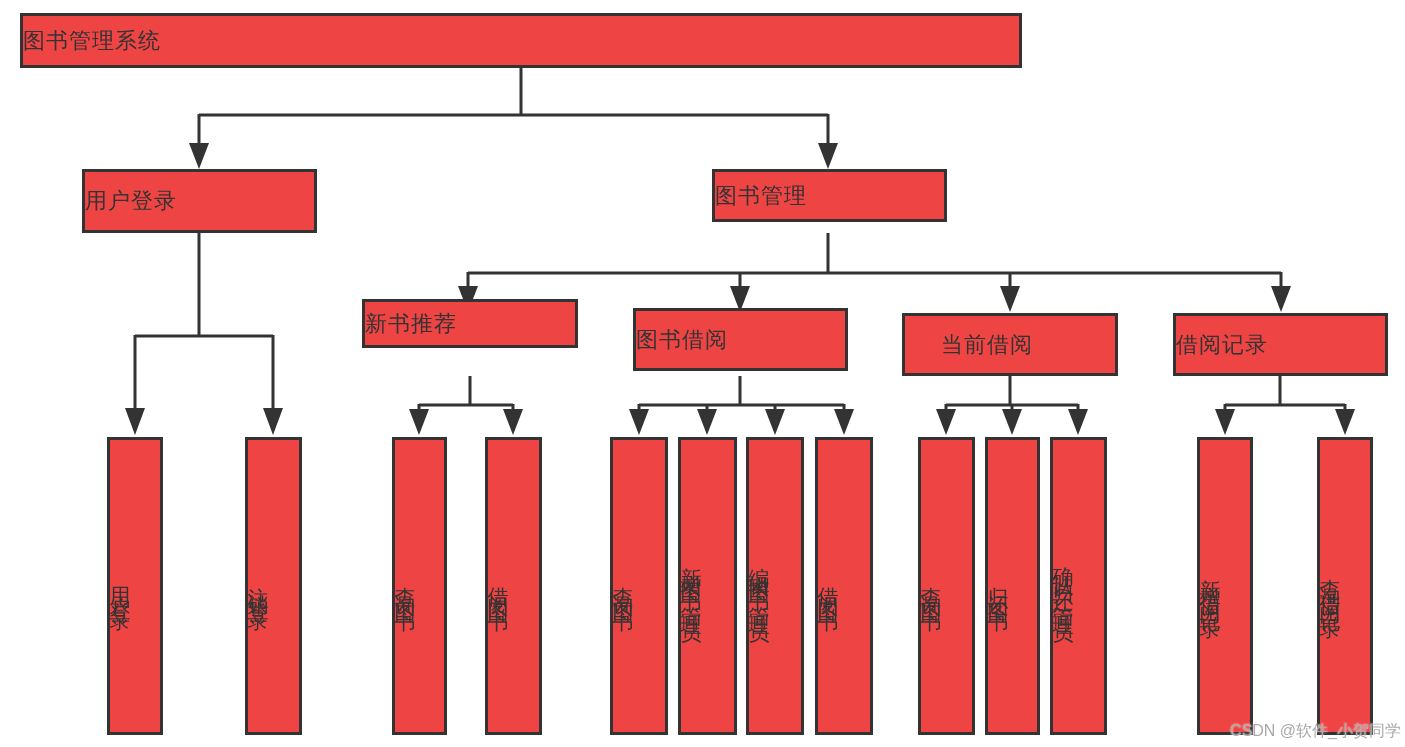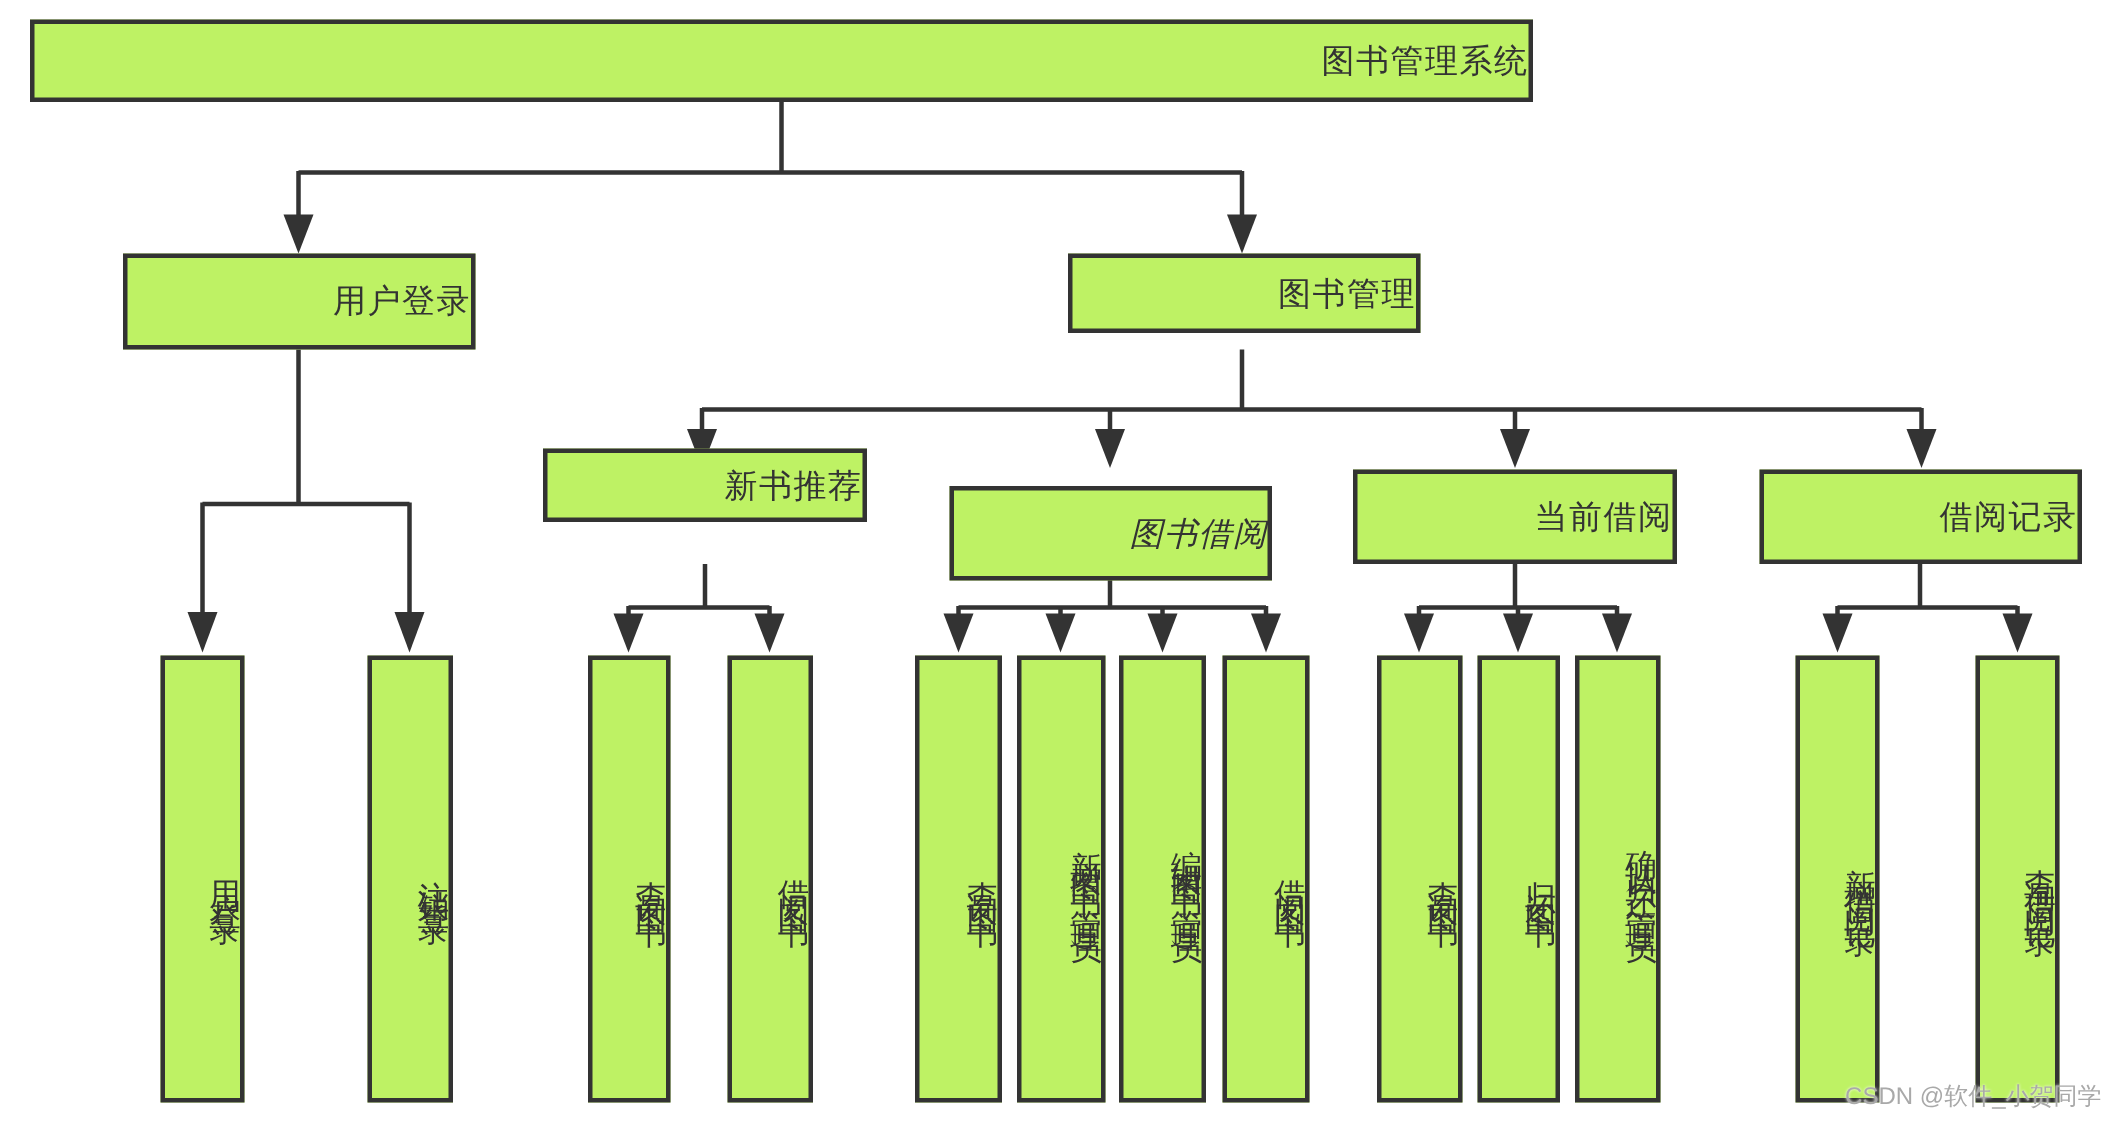--- a/index.html
+++ b/index.html
@@ -10,22 +10,22 @@
     font-family:"Liberation Sans","DejaVu Sans",sans-serif;
     overflow:hidden;
   }
   .connector{position:absolute;left:0;top:0;}
   .connector path{stroke:var(--line,#333333);stroke-width:3;fill:none;}
   .connector polygon{fill:var(--line,#333333);stroke:none;}
   .box{
     position:absolute;
     box-sizing:border-box;
     border:3px solid var(--line,#333333);
-    background:#bef264;
-    display:flex;align-items:center;justify-content:flex-end;
+    background:#ef4444;
+    display:flex;align-items:center;justify-content:flex-start;
     color:var(--text,#333333);
   }
   .hlabel{font-size:22px;letter-spacing:1px;white-space:nowrap;}
   .leaf{top:437px;height:298px;}
   .vtext{
     writing-mode:vertical-rl;
     text-orientation:mixed;
     font-size:21px;
     letter-spacing:8px;
     line-height:1;
@@ -90,24 +90,24 @@
   <div class="box" style="left:82px;top:169px;width:235px;height:64px;">
     <span class="hlabel">用户登录</span>
   </div>
   <div class="box" style="left:712px;top:169px;width:235px;height:53px;">
     <span class="hlabel">图书管理</span>
   </div>
 
   <div class="box" style="left:362px;top:299px;width:216px;height:49px;">
     <span class="hlabel">新书推荐</span>
   </div>
-  <div class="box" style="left:633px;top:324px;width:215px;height:63px;font-style:italic;">
+  <div class="box" style="left:633px;top:308px;width:215px;height:63px;">
     <span class="hlabel">图书借阅</span>
   </div>
-  <div class="box" style="left:902px;top:313px;width:216px;height:63px;">
+  <div class="box" style="left:902px;top:313px;width:216px;height:63px;padding-left:36px;">
     <span class="hlabel">当前借阅</span>
   </div>
   <div class="box" style="left:1173px;top:313px;width:215px;height:63px;">
     <span class="hlabel">借阅记录</span>
   </div>
 
   <div class="box leaf" style="left:107px;width:56px;">
     <span class="vtext">用户登录</span>
   </div>
   <div class="box leaf" style="left:245px;width:57px;">

